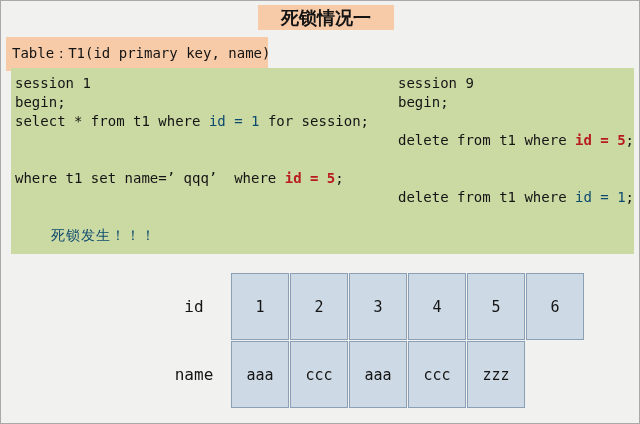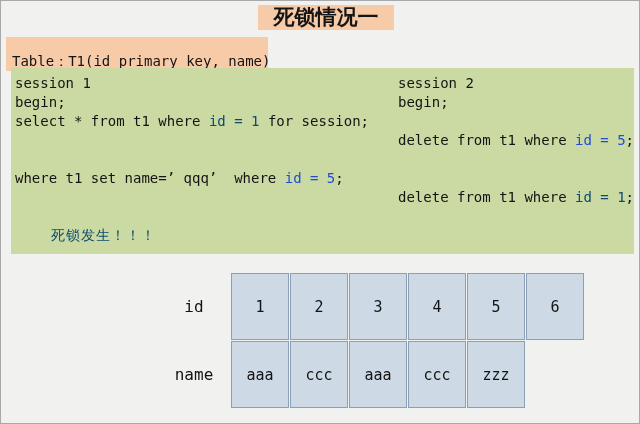--- a/index.html
+++ b/index.html
@@ -11,39 +11,39 @@
     border:1px solid #a9a9a9;
     font-family:"DejaVu Sans Mono","Liberation Mono",monospace;
     color:#141414;
     overflow:hidden;
   }
   .title-highlight{
     position:absolute;left:257px;top:4px;width:136px;height:25px;
     background:#f7cba8;
     display:flex;align-items:center;justify-content:center;
     font-family:"DejaVu Sans","Liberation Sans",sans-serif;
-    font-weight:bold;font-size:21px;line-height:25px;
+    font-weight:bold;font-size:18px;line-height:25px;
   }
   .table-def{
     position:absolute;left:5px;top:36px;width:262px;height:34px;
     background:#f7cba8;
-    display:flex;align-items:flex-end;
+    display:flex;align-items:center;
     padding-left:6px;
     font-size:14px;white-space:pre;
   }
   .code-panel{
     position:absolute;left:10px;top:67px;width:623px;height:186px;
     background:#cbd9a3;
   }
   .code-col{position:absolute;top:6px;}
   .col-s1{left:4px;width:370px;}
   .col-s2{left:387px;width:230px;}
   .code-line{height:19px;line-height:19px;font-size:14px;white-space:pre;}
   .seg-red{color:#0c4a6e;}
-  .seg-blue{color:#1d4ed8;}
+  .seg-blue{color:#b91c1c;font-weight:bold;}
   .deadlock{font-family:Liberation Serif, serif;letter-spacing:1px;margin-left:36px;}
   .row-label{
     position:absolute;left:160px;width:66px;height:67px;
     display:flex;align-items:center;justify-content:center;
     font-size:16px;
   }
   .label-id{top:272px;}
   .label-name{top:340px;}
   .data-table{
     position:absolute;left:230px;top:272px;
@@ -80,21 +80,21 @@
       <div class="code-line"><span>select * from t1 where </span><span class="seg-red">id = 1</span><span> for session;</span></div>
       <div class="code-line"></div>
       <div class="code-line"></div>
       <div class="code-line"><span>where t1 set name=’ qqq’  where </span><span class="seg-blue">id = 5</span><span>;</span></div>
       <div class="code-line"></div>
       <div class="code-line"></div>
       <div class="code-line deadlock seg-red">死锁发生！！！</div>
     </div>
 
     <div class="code-col col-s2">
-      <div class="code-line"><span>session 2</span></div>
+      <div class="code-line"><span>session 9</span></div>
       <div class="code-line"><span>begin;</span></div>
       <div class="code-line"></div>
       <div class="code-line"><span>delete from t1 where </span><span class="seg-blue">id = 5</span><span>;</span></div>
       <div class="code-line"></div>
       <div class="code-line"></div>
       <div class="code-line"><span>delete from t1 where </span><span class="seg-red">id = 1</span><span>;</span></div>
     </div>
 
   </div>
 

